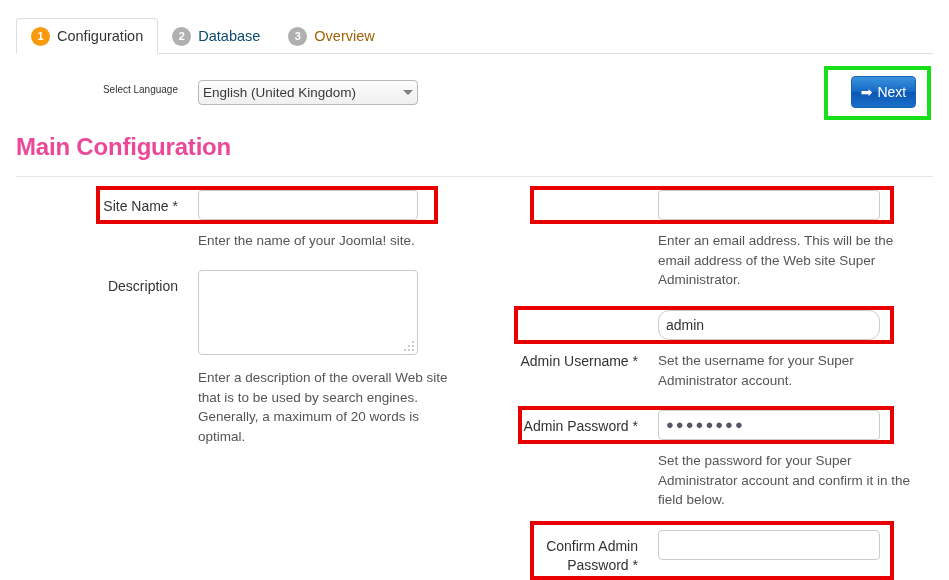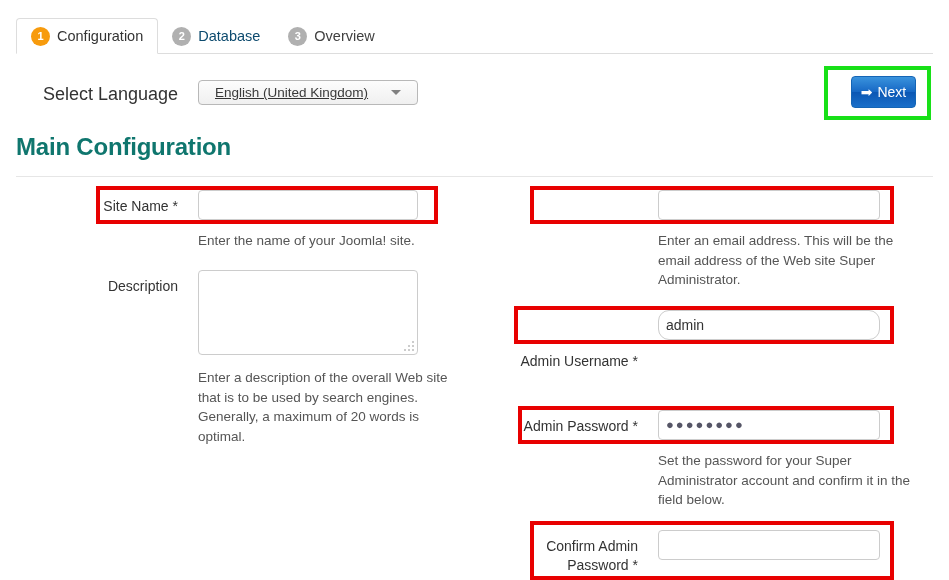--- a/index.html
+++ b/index.html
@@ -62,48 +62,47 @@
     font-size: 11px;
     font-weight: bold;
     margin-right: 7px;
     line-height: 1;
   }
   .badge.on  { background: #f79b0d; }
   .badge.off { background: #b0b0b0; }
   .tab-label { font-size: 14.5px; }
   .tab-label.cur  { color: #333333; }
   .tab-label.link { color: #0c4a6e; }
-  .tab-label.dark { color: #404040; text-align: right; }
+  .tab-label.dark { color: #a16207; text-align: right; }
 
   
   .lang-row {
     position: absolute;
     left: 0; top: 80px;
     width: 460px; height: 28px;
   }
   .lang-label {
     position: absolute;
     left: 0; top: 4px;
     width: 178px;
     text-align: right;
-    font-size: 18px;
+    font-size: 10px;
     color: #333333;
   }
   .lang-select {
     position: absolute;
     left: 198px; top: 0;
     width: 220px; height: 25px;
     border: 1px solid #b8b8b8;
     border-radius: 4px;
     background: linear-gradient(to bottom, #fcfcfc 0%, #f0f0f0 100%);
     display: flex;
     align-items: center;
-    padding: 0 16px;
+    padding: 0 4px;
     cursor: pointer;
-    text-decoration: underline;
   }
   .lang-select .val {
     font-size: 13.5px;
     color: #3a3a3a;
     flex: 1;
     white-space: nowrap;
     overflow: hidden;
   }
   .caret {
     width: 0; height: 0;
@@ -136,21 +135,21 @@
     cursor: pointer;
   }
   .next-btn .arrow { margin-right: 5px; font-size: 14px; line-height: 1; }
 
   
   .page-title {
     position: absolute;
     left: 16px; top: 133px;
     font-size: 24px;
     font-weight: bold;
-    color: #0f766e;
+    color: #ec4899;
     letter-spacing: -0.2px;
   }
   .rule {
     position: absolute;
     left: 16px; top: 176px;
     width: 917px; height: 1px;
     background: #e6e6e6;
   }
 
   
@@ -271,20 +270,21 @@
         <i style="left:8px; top:8px;"></i>
     </div>
   </div>
   <div class="help" style="left:198px; top:368px; width:250px;">Enter a description of the overall Web site that is to be used by search engines. Generally, a maximum of 20 words is optimal.</div>
 
   <div class="txt-input" style="left:658px; top:190px; width:222px;" placeholder=""></div>
   <div class="help" style="left:658px; top:231px; width:258px;">Enter an email address. This will be the email address of the Web site Super Administrator.</div>
 
   <div class="field-label" style="left:460px; top:328px; width:178px;margin-top:24px;">Admin Username *</div>
   <div class="txt-input" style="left:658px; top:310px; width:222px;border-radius:11px;" placeholder="">admin</div>
+  <div class="help" style="left:658px; top:351px; width:258px;">Set the username for your Super Administrator account.</div>
 
   <div class="field-label" style="left:460px; top:417px; width:178px;">Admin Password *</div>
   <div class="txt-input dots" style="left:658px; top:410px; width:222px;" placeholder="">●●●●●●●●</div>
   <div class="help" style="left:658px; top:451px; width:258px;">Set the password for your Super Administrator account and confirm it in the field below.</div>
 
   <div class="field-label" style="left:460px; top:537px; width:178px;">
     <span>Confirm Admin</span><br>
     <span>Password *</span>
   </div>
   <div class="txt-input" style="left:658px; top:530px; width:222px;" placeholder=""></div>

